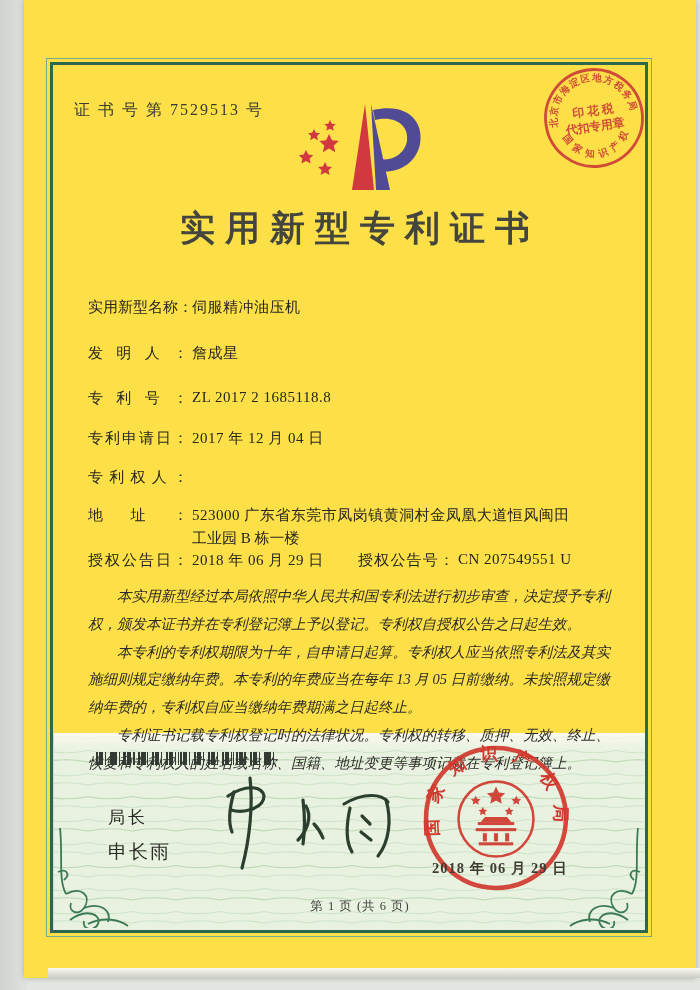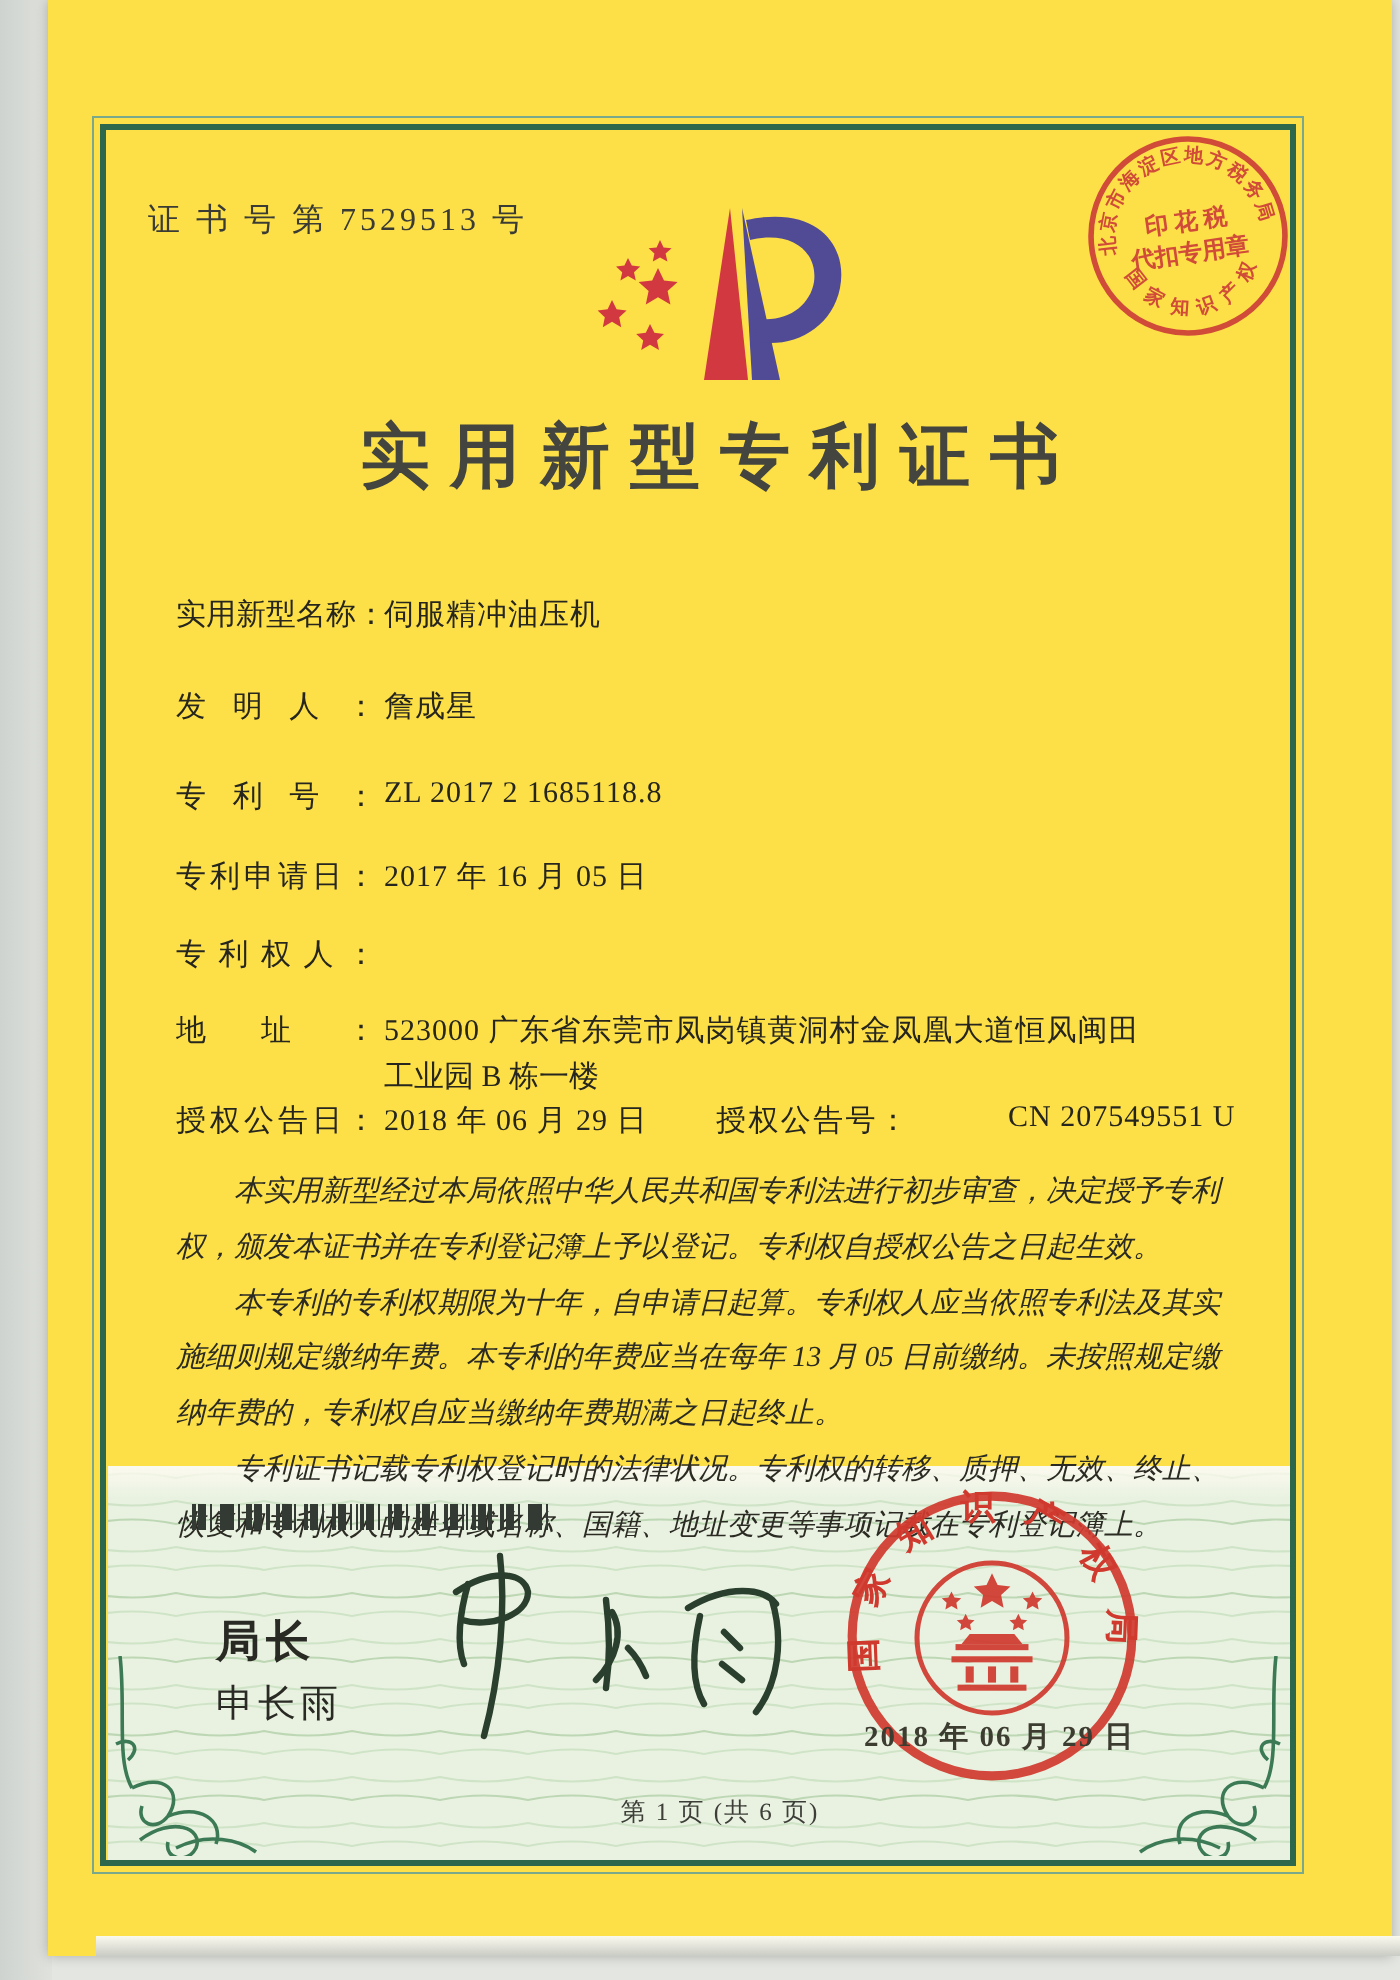--- a/index.html
+++ b/index.html
@@ -26,40 +26,40 @@
   .title { position:absolute; left:0; top:205px; width:672px; text-align:center;
     font-size:35px; font-weight:600; color:#43453e; letter-spacing:10px; }
 
   .field-row { position:absolute; left:64px; font-size:15px; color:#26261f;
     display:flex; white-space:nowrap; }
   .field-label { display:inline-block; width:100px; text-align:justify;
     text-align-last:justify; margin-right:4px; }
   .field-value { letter-spacing:.5px; }
   .addr-line2 { position:absolute; left:168px; top:529px; font-size:15px; color:#26261f; }
   .grant-no-col { position:absolute; left:334px; top:551px; font-size:15px; color:#26261f;
-    display:flex; white-space:nowrap;gap:46px; }
+    display:flex; white-space:nowrap; }
   .grant-no-col .field-label { width:96px; }
 
   .paragraphs { position:absolute; left:64px; top:583px; width:528px;
     font-size:14.5px; font-style:italic; color:#2b2b24; line-height:1.92; }
   .paragraphs p { text-indent:2em; }
 
   .band { position:absolute; left:30px; top:733px; width:591px; height:197px;
     background:#e9f2e1; overflow:hidden; }
   .band-fade { position:absolute; left:0; top:0; width:100%; height:16px;
     background:linear-gradient(#fcfaef,rgba(252,250,239,0)); }
 
   .barcode { position:absolute; left:72px; top:752px; width:178px; height:13px;
     background:
       repeating-linear-gradient(90deg,#333a34 0 2px,transparent 2px 3px,
         #333a34 3px 7px, transparent 7px 9px, #333a34 9px 10px, transparent 10px 14px),
       repeating-linear-gradient(90deg,transparent 0 5px,#333a34 5px 6px,transparent 6px 11px); }
 
-  .director { position:absolute; left:84px; top:806px; font-size:22px; color:#2a2a24;
-    font-family:"Liberation Sans","DejaVu Sans",sans-serif; letter-spacing:3px;font-weight:bold; }
+  .director { position:absolute; left:84px; top:806px; font-size:17px; color:#2a2a24;
+    font-family:"Liberation Sans","DejaVu Sans",sans-serif; letter-spacing:3px; }
   .director-name { position:absolute; left:84px; top:839px; font-size:19px; color:#2a2a24;
     font-family:"Liberation Sans","DejaVu Sans",sans-serif; letter-spacing:2px; }
 
   .signature { position:absolute; left:182px; top:772px; width:210px; height:110px; }
 
   .seal { position:absolute; left:396px; top:742px; width:152px; height:152px; }
   .seal-date { position:absolute; left:408px; top:859px; width:140px; font-size:14.5px;
     font-weight:bold; color:#3c3c31; letter-spacing:1px; z-index:5; white-space:nowrap; }
 
   .flourish { position:absolute; width:92px; height:100px; }
@@ -145,21 +145,21 @@
   <div class="field-row" style="top:344px">
     <span class="field-label">发明人：</span>
     <span class="field-value">詹成星</span>
   </div>
   <div class="field-row" style="top:389px">
     <span class="field-label">专利号：</span>
     <span class="field-value">ZL 2017 2 1685118.8</span>
   </div>
   <div class="field-row" style="top:429px">
     <span class="field-label">专利申请日：</span>
-    <span class="field-value">2017 年 16 月 05 日</span>
+    <span class="field-value">2017 年 12 月 04 日</span>
   </div>
   <div class="field-row" style="top:468px">
     <span class="field-label">专利权人：</span>
   </div>
   <div class="field-row" style="top:506px">
     <span class="field-label">地址：</span>
     <span class="field-value">523000 广东省东莞市凤岗镇黄洞村金凤凰大道恒风闽田</span>
   </div>
   <div class="addr-line2">工业园 B 栋一楼</div>
 

